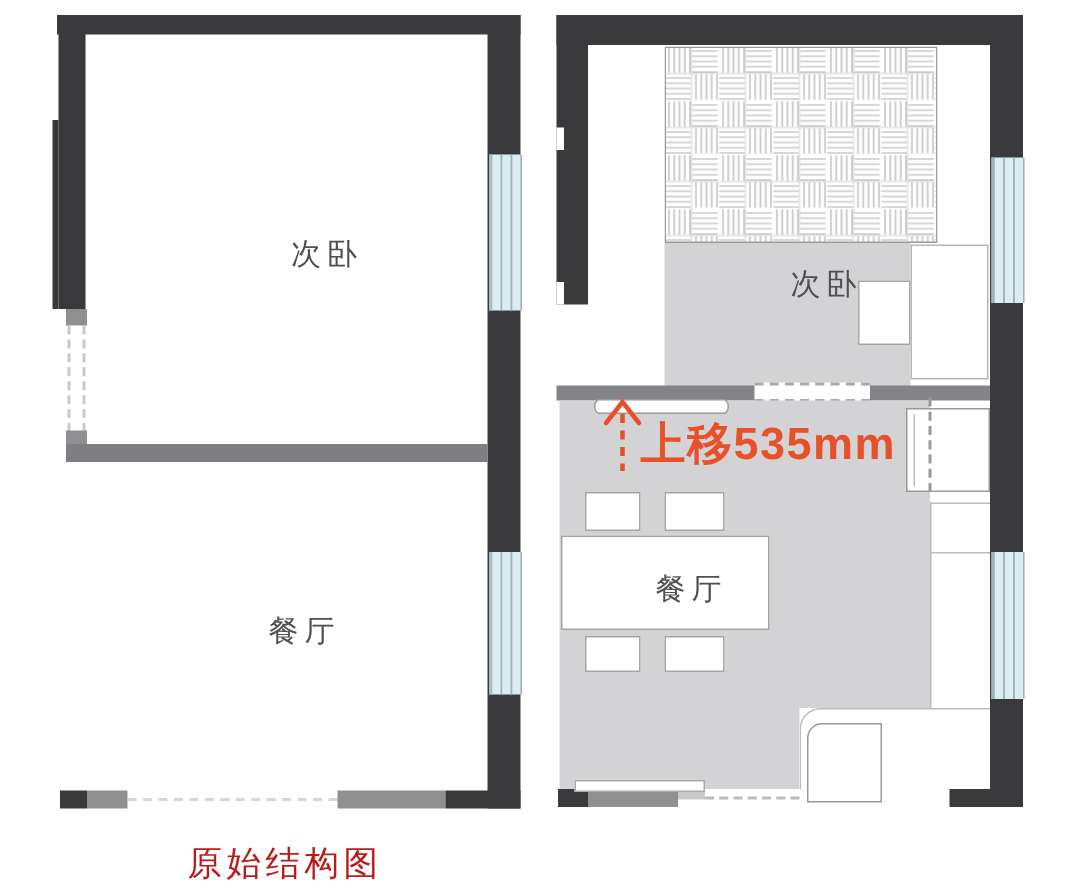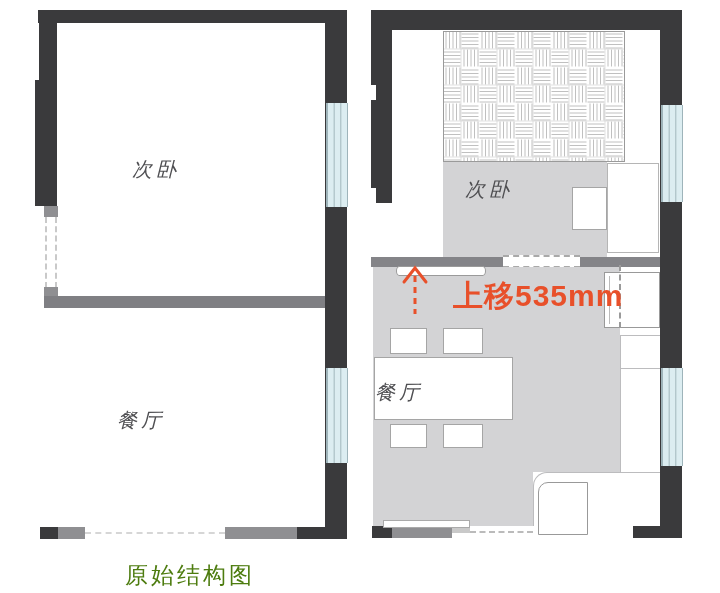--- a/index.html
+++ b/index.html
@@ -9,22 +9,22 @@
   .wall{background:#3a3a3c;}
   .gwall{background:#7f7f83;}
   .cap{background:#8f8f92;}
   .floor{background:#d3d3d5;}
   .win{background:#dcedf1;border-left:1px solid #9eb4ba;border-right:1px solid #9eb4ba;
        background-image:linear-gradient(90deg,#9eb4ba 1px,transparent 1px);
        background-size:33.4% 100%;}
   .furn{background:#ffffff;border:1px solid #a5a5a5;box-sizing:border-box;}
   .dashv{width:0;border-left:2px dashed #c9c9c9;}
   .dashh{height:0;border-top:2px dashed #d6d6d6;}
-  .room-label{color:#4f4f52;font-size:20px;letter-spacing:4px;text-align:left;width:110px;font-style:italic;}
-  .caption{color:#4d7c0f;font-size:23px;letter-spacing:3px;text-align:center;width:230px;}
+  .room-label{color:#4f4f52;font-size:20px;letter-spacing:4px;text-align:right;width:110px;}
+  .caption{color:#b91c1c;font-size:23px;letter-spacing:3px;text-align:center;width:230px;}
   .annot{color:#e8502a;font-size:30px;font-weight:600;letter-spacing:1px;white-space:nowrap;}
   .edge{background:#bcbcbe;}
 </style>
 </head>
 <body>
 
 <div class="abs" style="left:0;top:0;width:360px;height:593px;">
 
   <div class="abs wall" style="left:38px;top:10px;width:309px;height:13px;"></div>
   <div class="abs wall" style="left:39px;top:10px;width:18px;height:196px;"></div>
@@ -100,21 +100,21 @@
   <div class="abs furn" style="left:244px;top:272px;width:56px;height:56px;border-color:#999;"></div>
   <div class="abs" style="left:249px;top:276px;width:1px;height:48px;background:#bbb;"></div>
   <div class="abs" style="left:259px;top:265px;width:0;height:63px;border-left:2px dashed #9a9a9a;"></div>
 
   <div class="abs" style="left:36px;top:266px;width:90px;height:10px;background:#fff;border:1px solid #9a9a9a;border-radius:4px/6px;box-sizing:border-box;"></div>
 
   <svg class="abs" style="left:38px;top:262px;" width="40" height="56">
     <path d="M6 20 L17 6 L28 20" fill="none" stroke="#e8502a" stroke-width="3" stroke-linecap="round"></path>
     <line x1="17" y1="14" x2="17" y2="52" stroke="#e8502a" stroke-width="3" stroke-dasharray="6 5"></line>
   </svg>
-  <div class="abs annot" style="left:67px;top:276px;margin-left:26px;">上移535mm</div>
+  <div class="abs annot" style="left:67px;top:276px;">上移535mm</div>
 
   <div class="abs furn" style="left:30px;top:328px;width:37px;height:26px;"></div>
   <div class="abs furn" style="left:83px;top:328px;width:40px;height:26px;"></div>
   <div class="abs furn" style="left:14px;top:357px;width:139px;height:63px;"></div>
   <div class="abs furn" style="left:30px;top:424px;width:37px;height:24px;"></div>
   <div class="abs furn" style="left:83px;top:424px;width:40px;height:24px;"></div>
 
   <div class="abs furn" style="left:178px;top:482px;width:50px;height:53px;border-color:#999;border-top-left-radius:10px;"></div>
   <div class="abs wall" style="left:12px;top:526px;width:20px;height:12px;"></div>
   <div class="abs cap" style="left:32px;top:526px;width:60px;height:12px;"></div>

